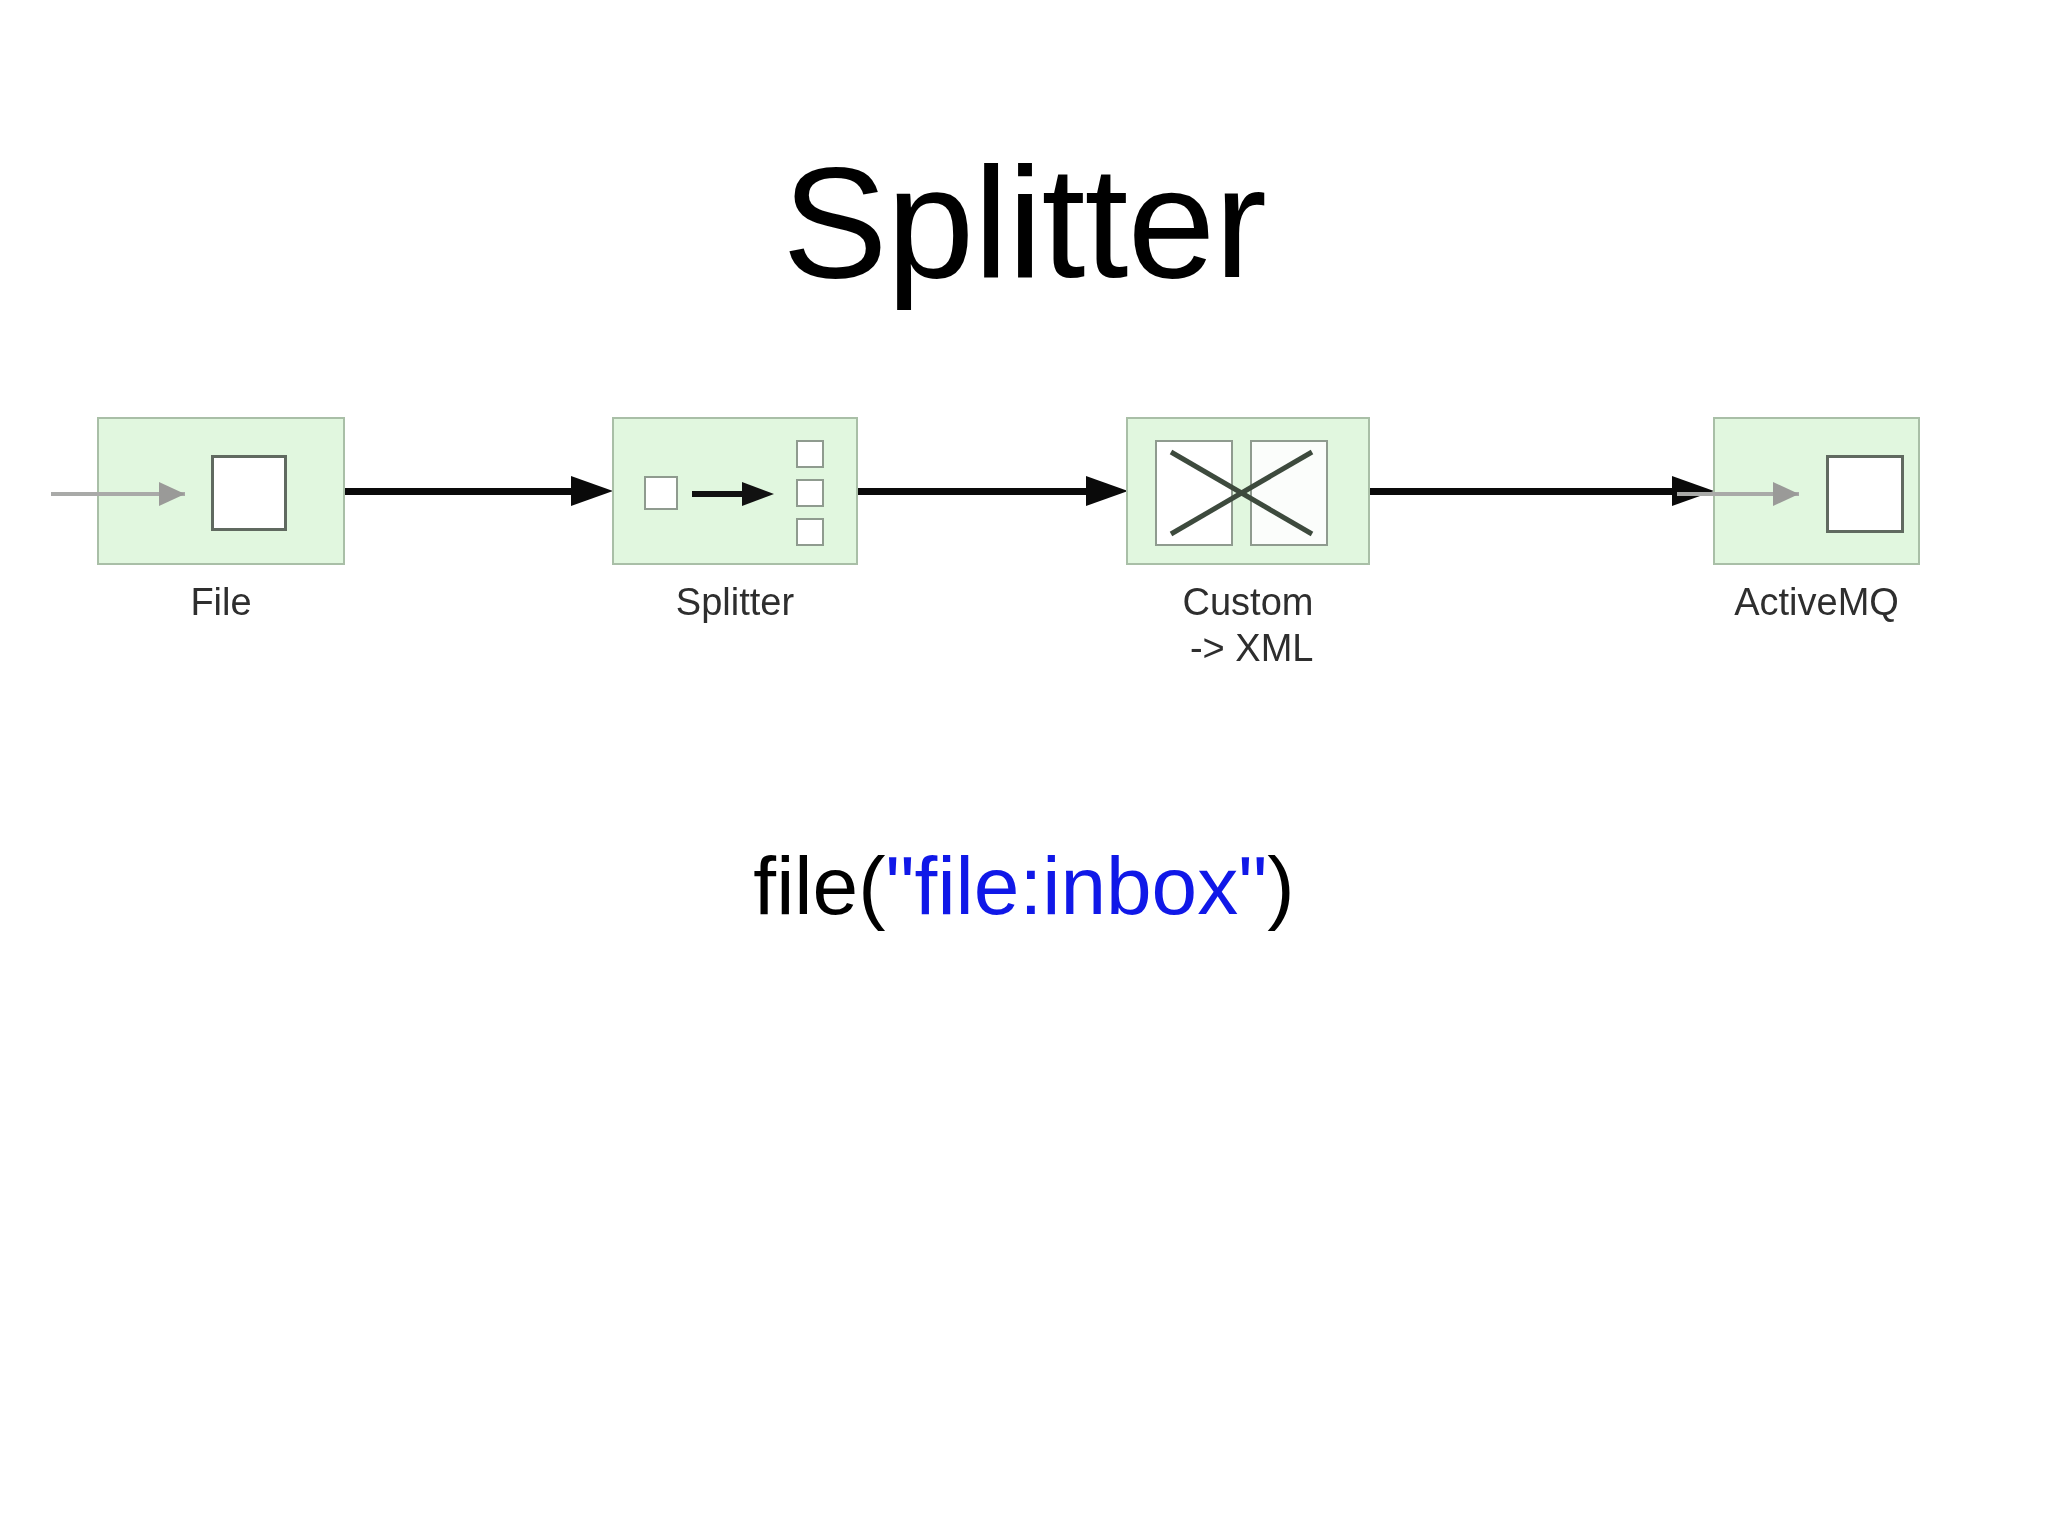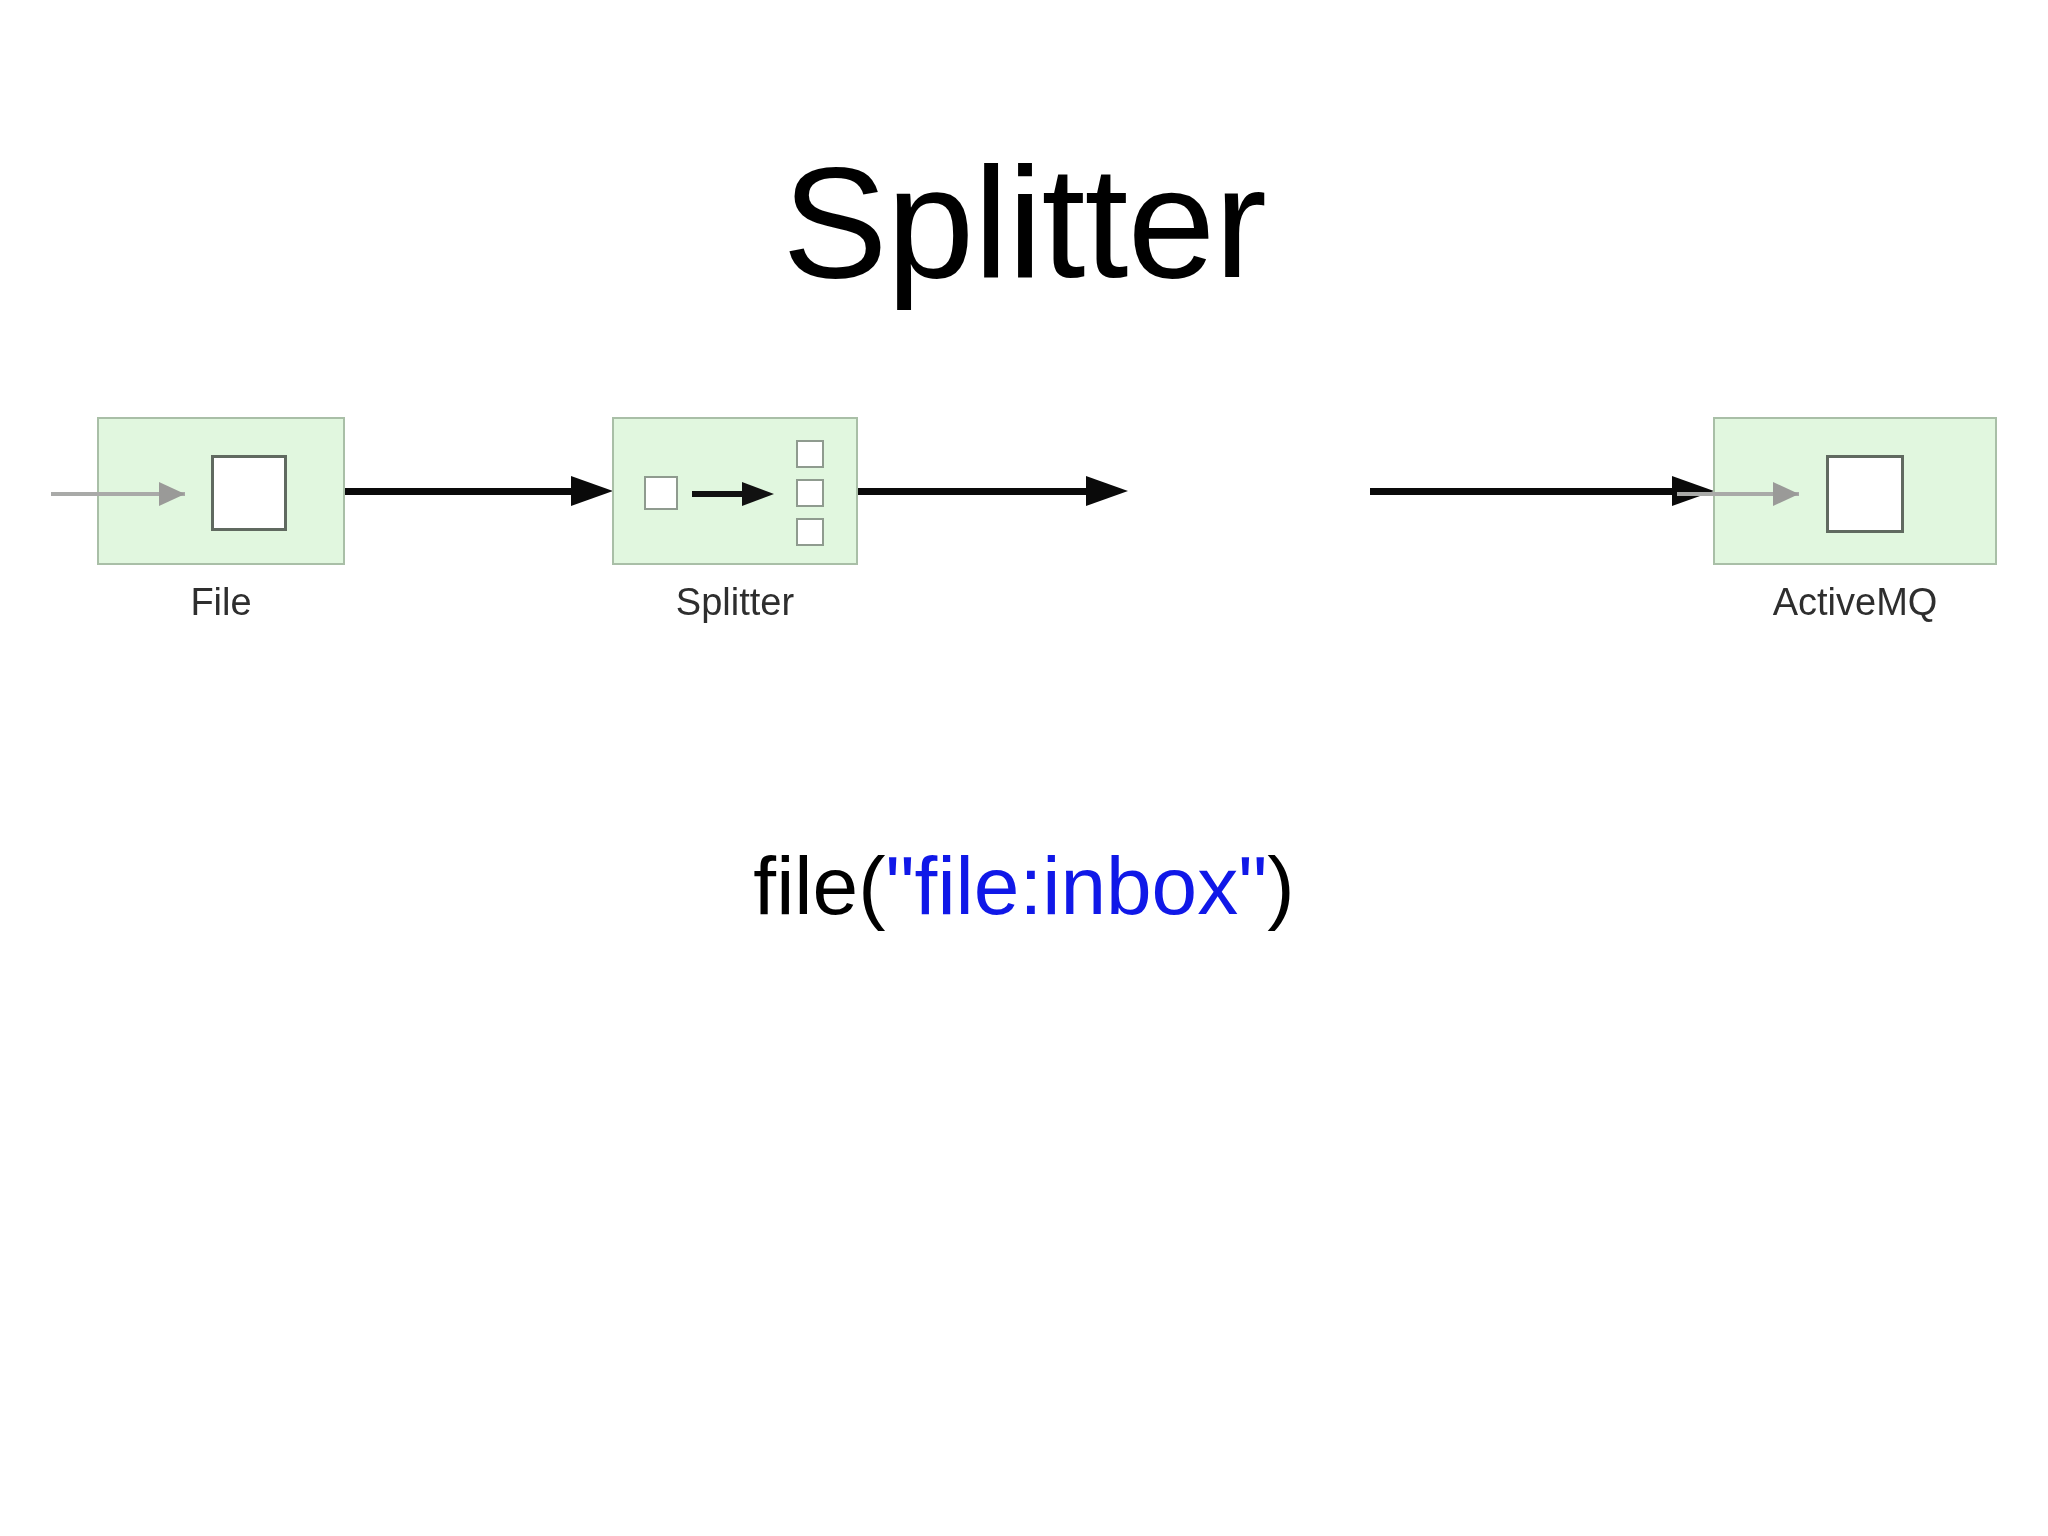--- a/index.html
+++ b/index.html
@@ -65,21 +65,21 @@
     line-height: 46px;
     color: #2e2e2e;
     text-align: right;
     white-space: pre;
   }
 
   
   #node-file      { left: 97px;   width: 248px; }
   #node-splitter  { left: 612px;  width: 246px; }
   #node-custom    { left: 1126px; width: 244px; }
-  #node-activemq  { left: 1713px; width: 284px; }
+  #node-activemq  { left: 1713px; width: 207px; }
 
   
   .white-sq {
     position: absolute;
     background: #ffffff;
     border: 3px solid #606a60;
     box-sizing: border-box;
   }
   .white-sq.thin { border-width: 2px; border-color: #8f9b8f; }
 
@@ -222,20 +222,32 @@
       <div class="white-sq thin spl-out-sq" id="spl-out-3"></div>
     </div>
     <div class="node-label">Splitter</div>
   </div>
 
   <div class="connector" id="conn-2">
     <div class="shaft"></div>
     <div class="head"></div>
   </div>
 
+  <div class="node" id="node-custom">
+    <div class="node-box">
+      <div class="xlate-pane" id="xlate-pane-l"></div>
+      <div class="xlate-pane" id="xlate-pane-r"></div>
+      <svg id="xlate-cross" viewBox="0 0 173 106">
+        <line x1="16" y1="12" x2="157" y2="94" stroke="#3d4a3d" stroke-width="5"></line>
+        <line x1="157" y1="12" x2="16" y2="94" stroke="#3d4a3d" stroke-width="5"></line>
+      </svg>
+    </div>
+    <div class="node-label">Custom
+-&gt; XML</div>
+  </div>
 
   <div class="connector" id="conn-3">
     <div class="shaft"></div>
     <div class="head"></div>
   </div>
 
   <div class="node" id="node-activemq">
     <div class="node-box">
       <div class="pale-arrow" id="amq-pale">
         <div class="shaft"></div>

